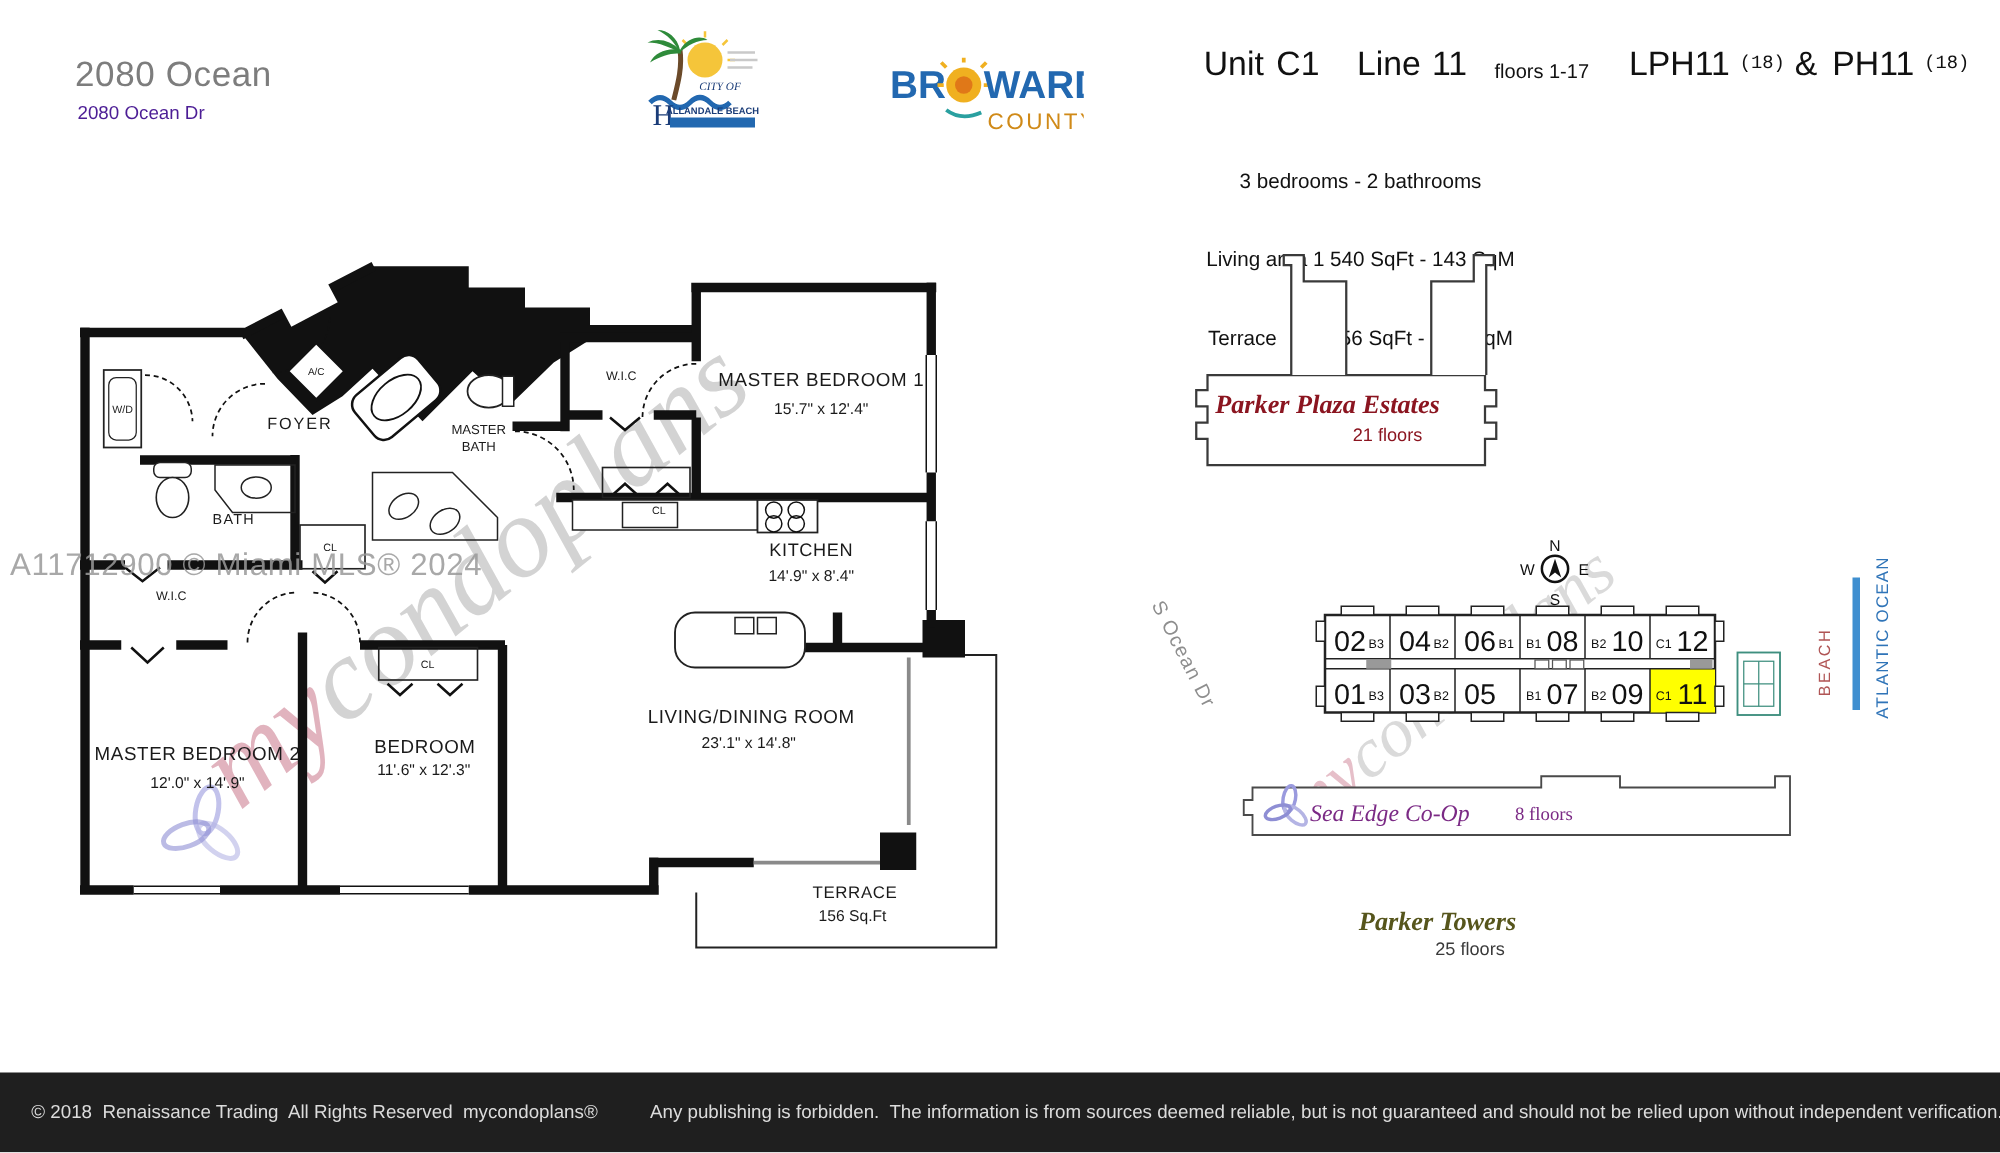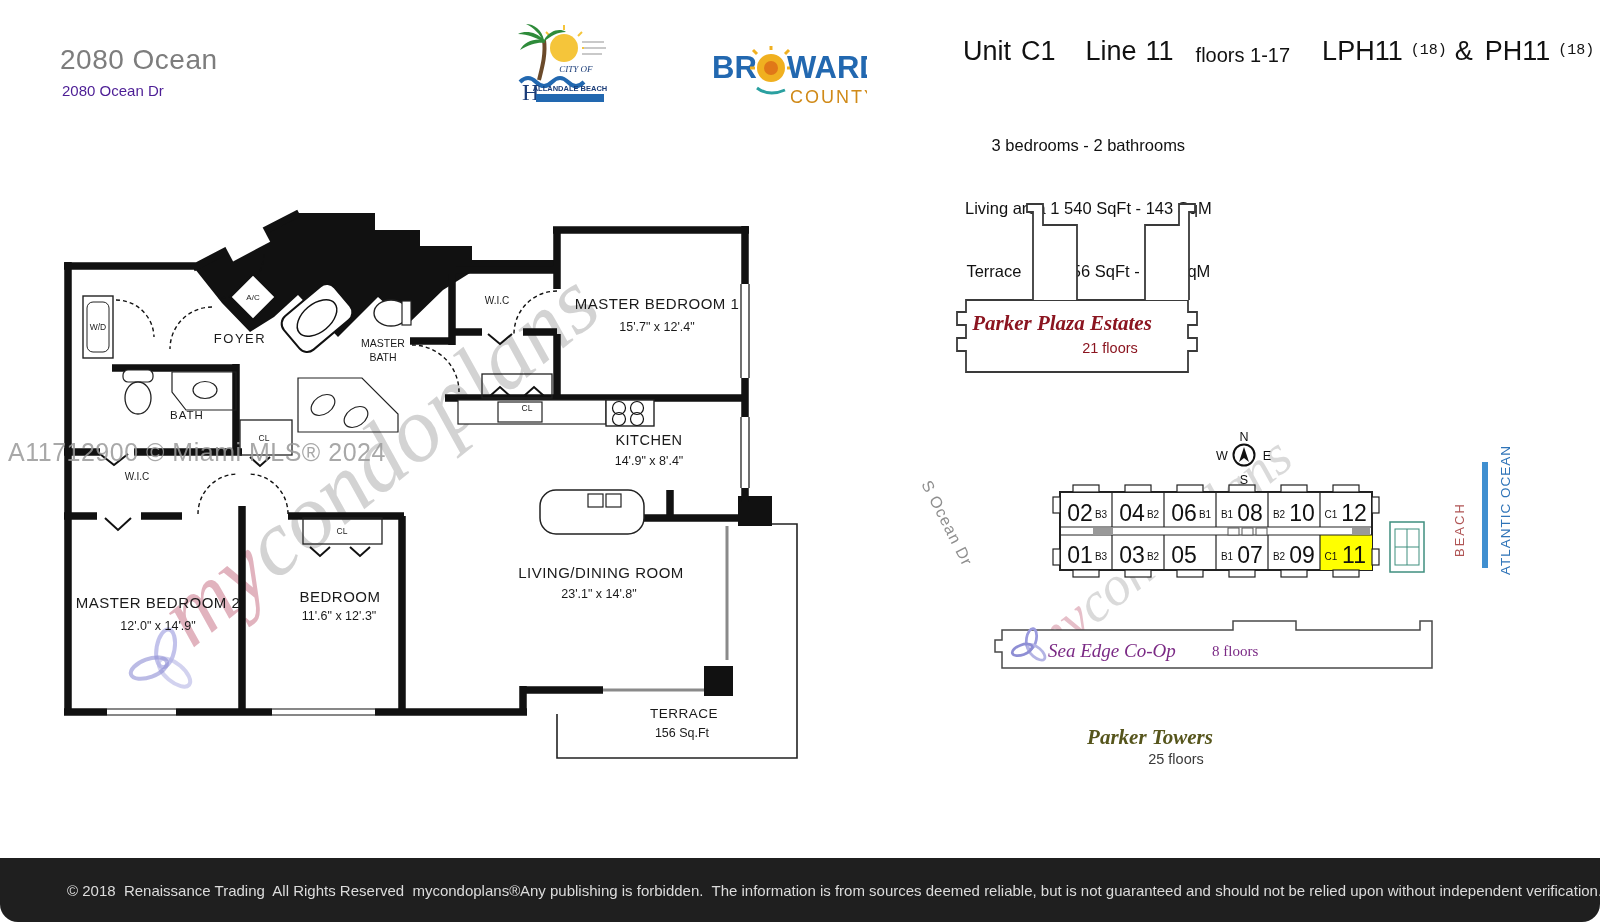--- a/index.html
+++ b/index.html
@@ -1,23 +1,23 @@
 <!DOCTYPE html>
 <html><head>
 <meta charset="utf-8">
 <style>
   html,body{margin:0;padding:0;background:#fff;}
   #stage{position:relative;width:1600px;height:922px;background:#ffffff;overflow:hidden;
-         font-family:"Liberation Sans",sans-serif;border-radius:18px;}
+         font-family:"Liberation Sans",sans-serif;}
   .abs{position:absolute;}
   .title{font-size:28px;color:#7d7d7d;letter-spacing:.5px;}
   .subtitle{font-size:15px;color:#4c1d95;}
   .hline{display:flex;align-items:flex-end;color:#111;}
   .h-big{font-size:27px;}
-  .h-med{font-size:20px;}
+  .h-med{font-size:16px;}
   .h-sup{font-size:15px;position:relative;top:-8px;font-family:Liberation Mono, monospace;}
   .specs{font-size:16.5px;line-height:21px;color:#111;white-space:pre;}
   .mls-wm{font-size:25px;color:#9a9a9a;opacity:.85;white-space:nowrap;letter-spacing:.5px;z-index:5;}
   svg text{font-family:"Liberation Sans",sans-serif;}
   svg text.script{font-family:"Liberation Serif",serif;}
   #footer{position:absolute;left:0;top:858px;width:1600px;height:64px;background:#1f1f1f;}
   #footer span{position:absolute;top:50%;transform:translateY(-50%);
                color:#dcdcdc;font-size:15px;white-space:pre;}
 </style>
 </head>
@@ -324,17 +324,17 @@
       </g>
       <text x="1048" y="657" font-size="19" font-style="italic" class="script" fill="#7b2a85">Sea Edge Co-Op</text>
       <text x="1212" y="656" font-size="15" class="script" fill="#7b2a85">8 floors</text>
     </g>
 
     <text x="1150" y="744" font-size="21" font-weight="bold" font-style="italic" text-anchor="middle" class="script" fill="#56551c">Parker Towers</text>
     <text x="1176" y="764" font-size="14.5" fill="#3a3a3a" text-anchor="middle">25 floors</text>
   </svg>
 
   <div id="footer">
-    <span style="left:25px;margin-left:42px;">© 2018  Renaissance Trading  All Rights Reserved  mycondoplans®</span>
+    <span style="left:25px;">© 2018  Renaissance Trading  All Rights Reserved  mycondoplans®</span>
     <span style="left:520px;">Any publishing is forbidden.  The information is from sources deemed reliable, but is not guaranteed and should not be relied upon without independent verification.</span>
   </div>
 
 </div>
 
 </body></html>

